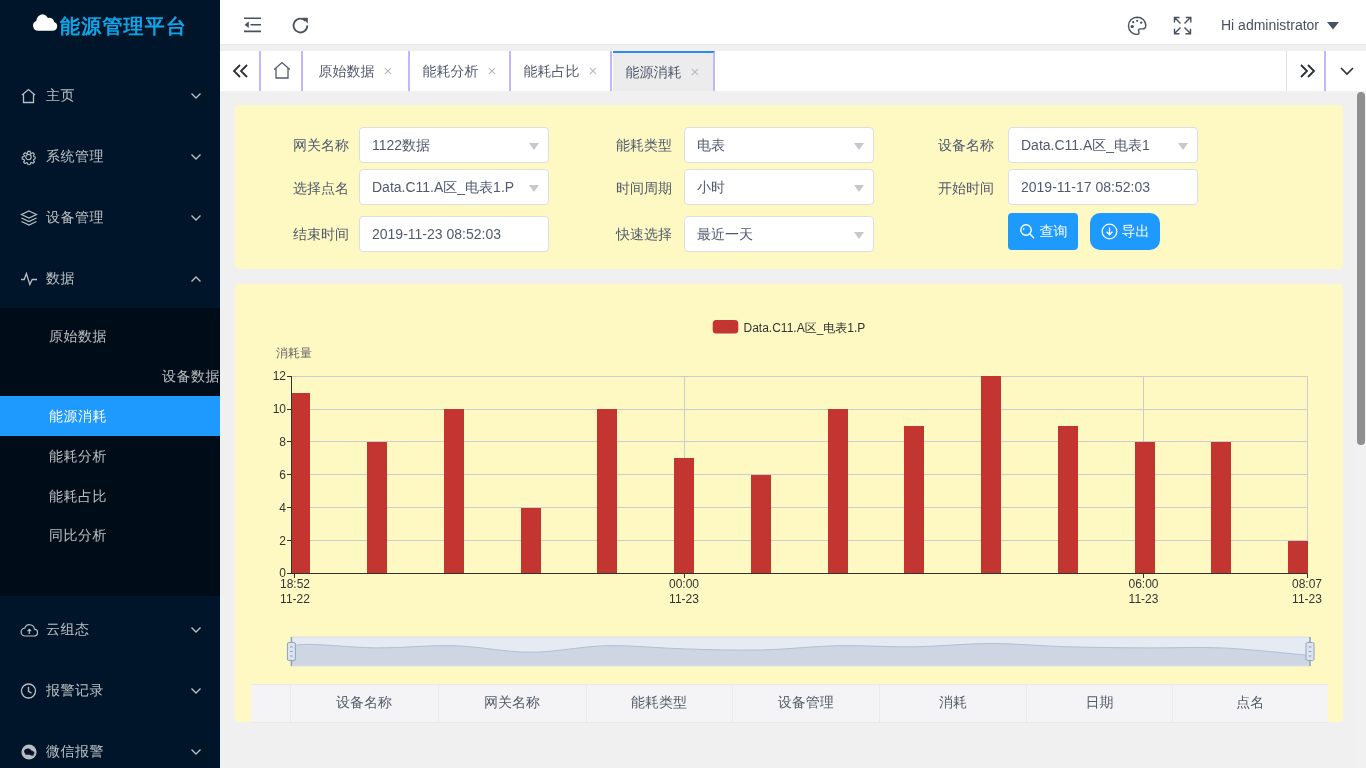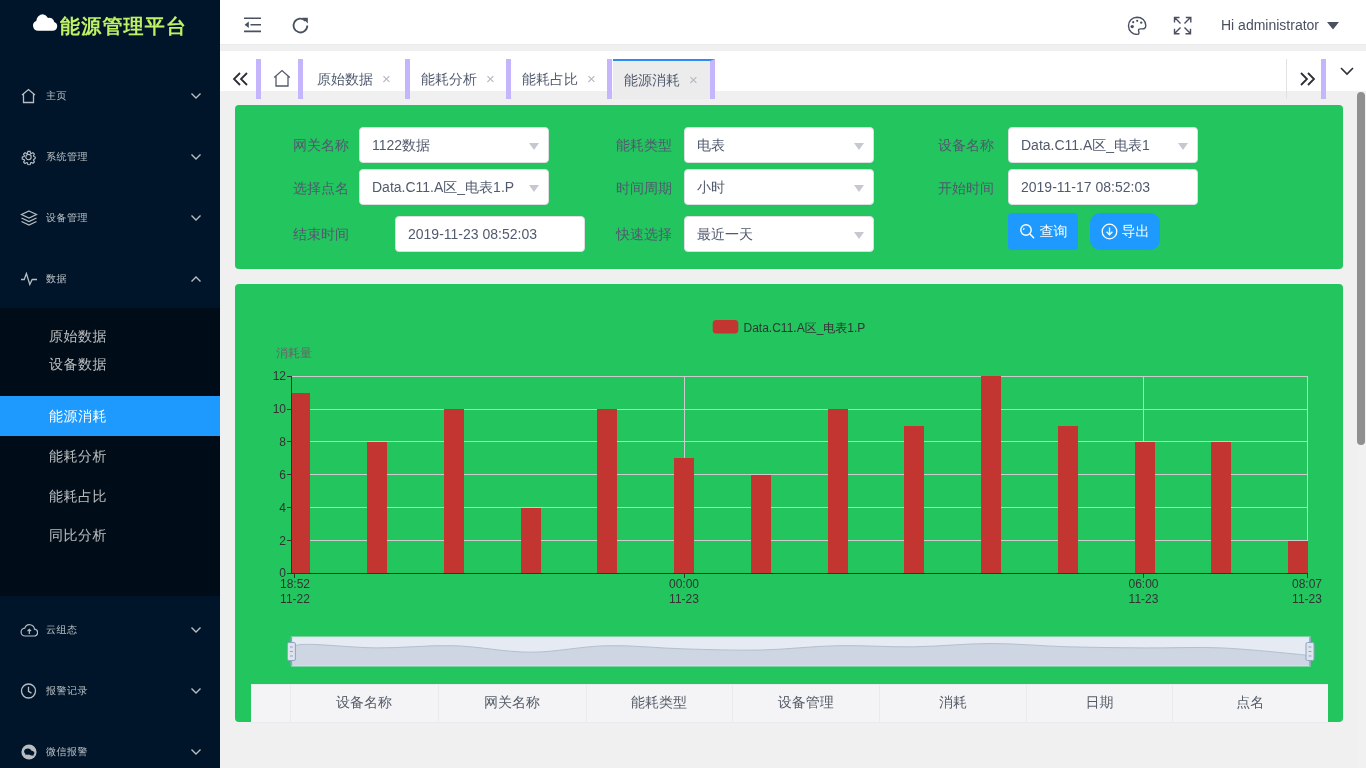--- a/index.html
+++ b/index.html
@@ -1,38 +1,38 @@
 <!DOCTYPE html>
 <html><head>
 <meta charset="utf-8">
 <style>
   * { margin:0; padding:0; box-sizing:border-box; }
   html,body { width:1366px; height:768px; overflow:hidden; background:#f0f0f0;
     font-family:"Liberation Sans",sans-serif; }
   .abs { position:absolute; }
   
   #side { left:0; top:0; width:220px; height:768px; background:#001529; }
-  .mitem { left:0; width:220px; height:40px; color:rgba(255,255,255,.72); font-size:10px; }
+  .mitem { left:0; width:220px; height:40px; color:rgba(255,255,255,.72); font-size:14px; }
   .mitem .ic { position:absolute; left:20px; top:50%; transform:translateY(-50%); }
   .mitem .tx { position:absolute; left:46px; top:50%; transform:translateY(-50%); letter-spacing:.5px;}
   .mitem .ar { position:absolute; left:190px; top:50%; transform:translateY(-50%); }
   #subwrap { left:0; top:308px; width:220px; height:288px; background:#000c17; }
   .sitem { left:0; width:220px; height:40px; line-height:40px; color:rgba(255,255,255,.72);
            font-size:14px; padding-left:49px; letter-spacing:.5px;}
   .sitem.on { background:#1e9aff; color:#fff; }
   
   #hdr { left:220px; top:0; width:1146px; height:45px; background:#fff; border-bottom:1px solid #e8eaec; }
   #hiadmin { position:absolute; left:1001px; top:0; height:50px; line-height:50px; font-size:14px; color:#495060;}
   
   #tabs { left:220px; top:51px; width:1146px; height:40px; background:#fff; }
-  .tcell { position:absolute; top:8px; height:40px; border-right:5px solid #c4b5fd; }
+  .tcell { position:absolute; top:0; height:40px; border-right:2px solid #c4b5fd; }
   .ttx { font-size:14px; color:#515a6e; }
   .tclose { font-size:15px; color:#b3b9c3; margin-left:9px; }
   
-  .card { background:#22c55e; border-radius:4px; }
+  .card { background:#fef9c3; border-radius:4px; }
   #card1 { left:235px; top:105px; width:1108px; height:164px; }
   #card2 { left:235px; top:284px; width:1108px; height:438px; }
   .flabel { position:absolute; width:70px; text-align:right; font-size:14px; color:#515a6e;
             height:36px; line-height:36px; }
   .fin { position:absolute; width:190px; height:36px; border:1px solid #dcdee2; border-radius:4px;
          background:#fff; font-size:14px; color:#515a6e; line-height:34px; padding-left:12px;
          white-space:nowrap; overflow:hidden; }
   .caret { position:absolute; right:9px; top:15px; width:0; height:0;
            border-left:5.5px solid transparent; border-right:5.5px solid transparent;
            border-top:7px solid #c5c8ce; }
@@ -48,21 +48,21 @@
   #sbtrack { left:1358px; top:91px; width:8px; height:677px; background:#f1f1f1; }
   #sbthumb { left:1357px; top:92px; width:8px; height:353px; background:#8f8f8f; border-radius:4px; }
 </style>
 </head>
 <body>
 <div id="side" class="abs">
 
   <svg class="abs" style="left:33px;top:13px" width="26" height="19" viewBox="0 0 26 19">
     <path d="M10 1.2A7.3 7.3 0 0 0 3.2 8 5.1 5.1 0 0 0 5.4 17.8h14.2a4.6 4.6 0 0 0 1.6-8.9 4.9 4.9 0 0 0-6.2-4A7.3 7.3 0 0 0 10 1.2z" fill="#fff"></path>
   </svg>
-  <div class="abs" style="left:60px;top:12.5px;font-size:20px;font-weight:bold;color:#bef264;letter-spacing:1.2px;">能源管理平台</div>
+  <div class="abs" style="left:60px;top:12.5px;font-size:20px;font-weight:bold;color:#0ea5e9;letter-spacing:1.2px;">能源管理平台</div>
 
   <div class="mitem abs" style="top:76px;">
     <svg class="ic" width="17" height="17" viewBox="0 0 17 17">
         <path d="M2 7.5 8.5 2l6.5 5.5M3.5 6.8V15h10V6.8" fill="none" stroke="rgba(255,255,255,.72)" stroke-width="1.3"></path>
       </svg>
     <span class="tx">主页</span>
     <svg class="ar" width="12" height="8" viewBox="0 0 12 8">
         <path d="M1.5 1.5 6 6l4.5-4.5" fill="none" stroke="rgba(255,255,255,.72)" stroke-width="1.4"></path>
       </svg>
   </div>
@@ -92,21 +92,21 @@
         </g>
       </svg>
     <span class="tx">设备管理</span>
     <svg class="ar" width="12" height="8" viewBox="0 0 12 8">
         <path d="M1.5 1.5 6 6l4.5-4.5" fill="none" stroke="rgba(255,255,255,.72)" stroke-width="1.4"></path>
       </svg>
   </div>
 
   <div id="subwrap" class="abs">
     <div class="sitem abs" style="top:8px;">原始数据</div>
-    <div class="sitem abs" style="top:36px;">设备数据</div>
+    <div class="sitem abs" style="top:48px;text-align:right;">设备数据</div>
     <div class="sitem on abs" style="top:88px;">能源消耗</div>
     <div class="sitem abs" style="top:128px;">能耗分析</div>
     <div class="sitem abs" style="top:168px;">能耗占比</div>
     <div class="sitem abs" style="top:208px;font-family:Liberation Mono, monospace;">同比分析</div>
   </div>
 
   <div class="mitem abs" style="top:610px;">
     <svg class="ic" width="18" height="14" viewBox="0 0 18 14">
         <path d="M14.5 6.2a5 5 0 0 0-9.7-1.1A3.9 3.9 0 0 0 5.3 13h8.6a3.3 3.3 0 0 0 .6-6.8z" fill="none" stroke="rgba(255,255,255,.72)" stroke-width="1.2"></path>
         <path d="M9.3 11V6.5M7.5 8.2l1.8-1.9 1.8 1.9" fill="none" stroke="rgba(255,255,255,.72)" stroke-width="1.2"></path>
@@ -214,21 +214,21 @@
   <div class="fin" style="left:773px;top:21.5px;">Data.C11.A区_电表1<span class="caret"></span></div>
 
   <div class="flabel" style="left:44px;top:64.5px;">选择点名</div>
   <div class="fin" style="left:124px;top:64px;">Data.C11.A区_电表1.P<span class="caret"></span></div>
   <div class="flabel" style="left:367px;top:64.5px;">时间周期</div>
   <div class="fin" style="left:449px;top:64px;">小时<span class="caret"></span></div>
   <div class="flabel" style="left:689px;top:64.5px;">开始时间</div>
   <div class="fin" style="left:773px;top:64px;">2019-11-17 08:52:03</div>
 
   <div class="flabel" style="left:44px;top:111px;">结束时间</div>
-  <div class="fin" style="left:124px;top:110.5px;margin-left:36px;">2019-11-23 08:52:03</div>
+  <div class="fin" style="left:124px;top:110.5px;">2019-11-23 08:52:03</div>
   <div class="flabel" style="left:367px;top:111px;">快速选择</div>
   <div class="fin" style="left:449px;top:110.5px;">最近一天<span class="caret"></span></div>
 
   <div class="btn" style="left:773px;top:108px;">
     <svg width="17" height="17" viewBox="0 0 17 17" style="margin-right:4px">
         <g fill="none" stroke="#fff" stroke-width="1.4">
           <circle cx="7" cy="7" r="5.2"></circle>
           <path d="M11 11l4 4.2"></path>
           <path d="M4.5 7a2.6 2.6 0 0 1 .8-1.9" stroke-width="1.1"></path>
         </g>

